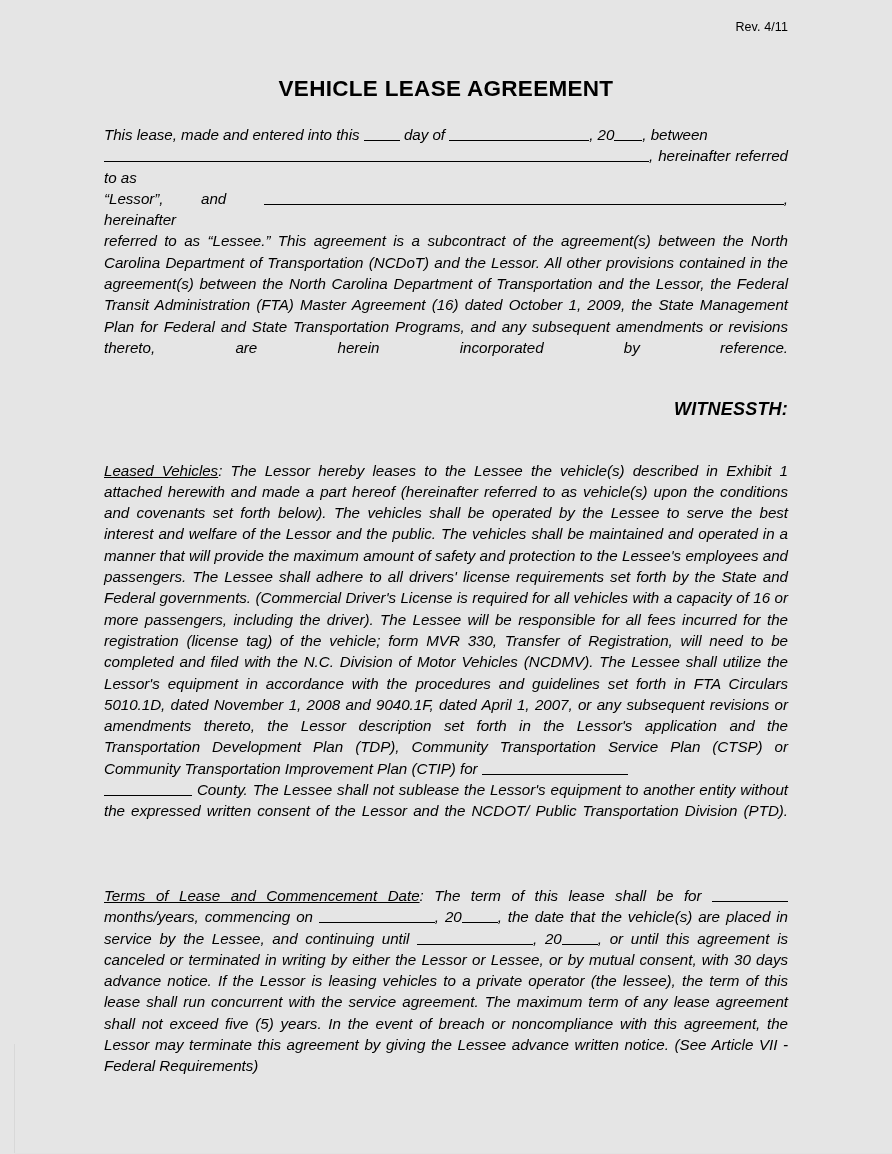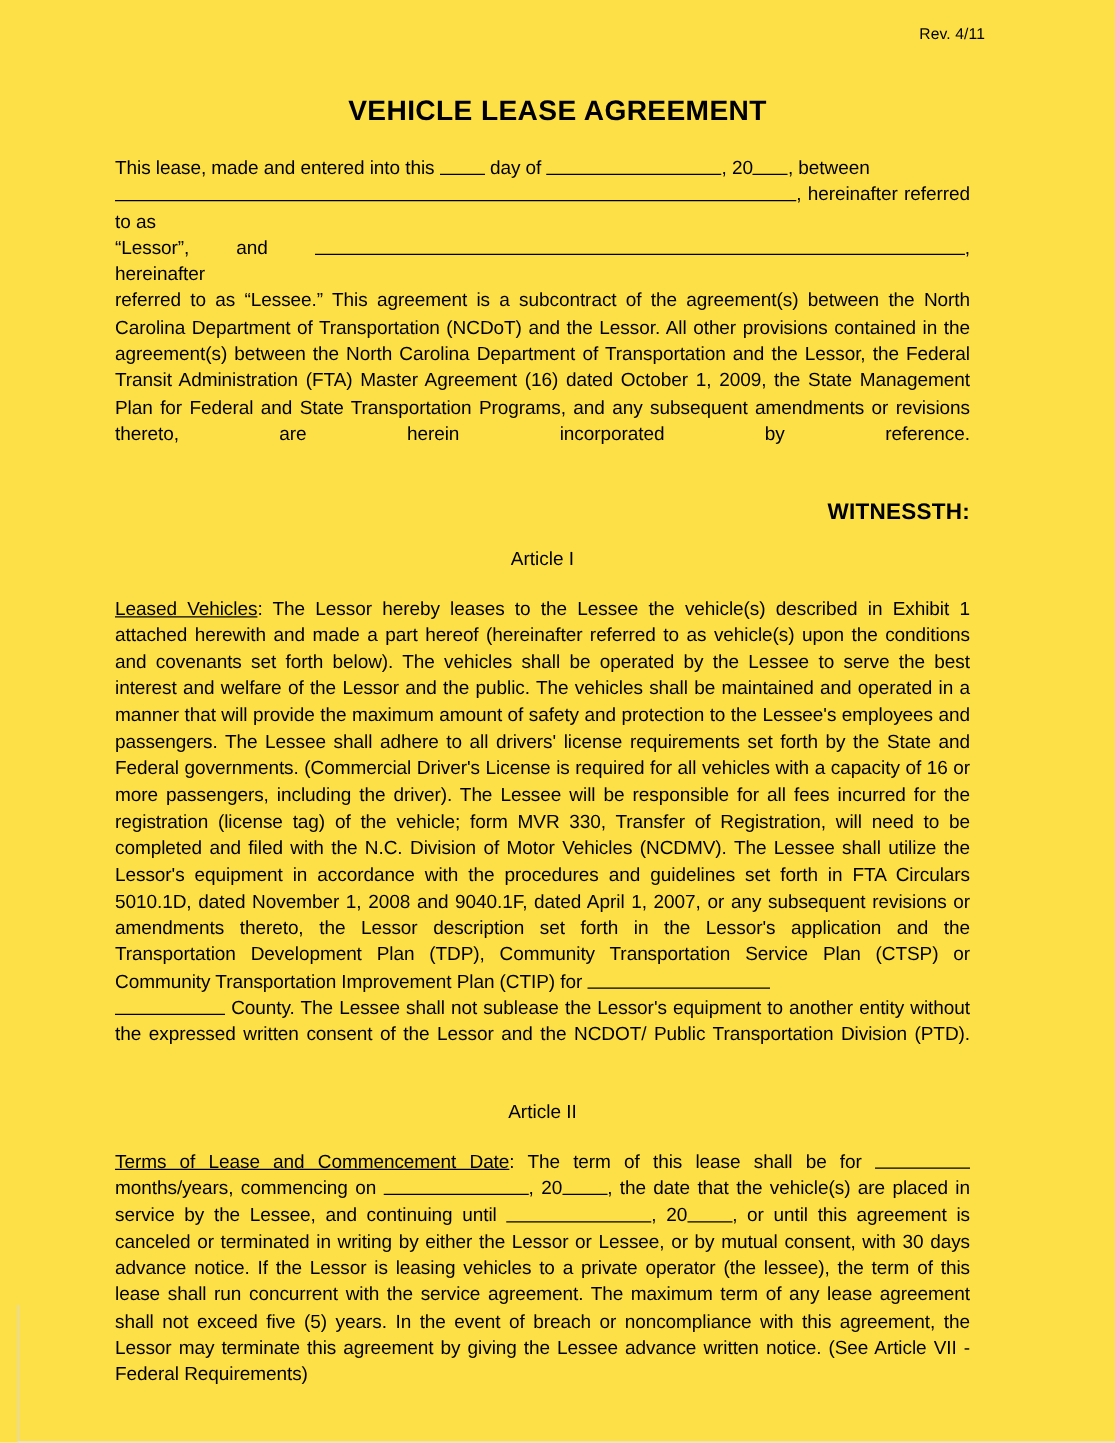--- a/index.html
+++ b/index.html
@@ -12,21 +12,21 @@
     height: 1154px;
     position: relative;
     font-family: "Liberation Sans", sans-serif;
     color: #000000;
     overflow: hidden;
   }
 
   .page {
     position: absolute;
     inset: 0;
-    background: #fde047;
+    background: #e5e5e5;
   }
 
   
   .scan-edge-left {
     position: absolute;
     left: 14px;
     top: 1044px;
     width: 1px;
     height: 110px;
     background: #d8d8d8;
@@ -54,23 +54,24 @@
     left: 0;
     width: 892px;
     text-align: center;
     font-size: 22.5px;
     font-weight: bold;
     letter-spacing: 0.3px;
   }
 
   .body-wrap {
     position: absolute;
-    left: 92px;
+    left: 104px;
     top: 124px;
     width: 684px;
+    font-style: italic;
   }
 
   p.just {
     margin: 0;
     font-size: 15.2px;
     line-height: 21.3px;
     text-align: justify;
     text-justify: inter-word;
     letter-spacing: -0.05px;
   }
@@ -142,29 +143,27 @@
   <div class="body-wrap">
 
     <p class="just"><span>This lease, made and entered into this </span><span class="bl bl-sm"></span><span> day of </span><span class="bl bl-xl"></span><span>,   20</span><span class="bl bl-xs"></span><span>,   between</span><br><span class="bl bl-w1"></span><span>, hereinafter referred to as</span><br><span>“Lessor”, and </span><span class="bl bl-w2"></span><span>,   hereinafter</span><br><span>referred to as “Lessee.”  This agreement is a subcontract of the agreement(s) between the North Carolina Department of Transportation (NCDoT) and the Lessor.  All other provisions contained in the agreement(s) between the North Carolina Department of Transportation and the Lessor, the Federal Transit Administration (FTA) Master Agreement (16) dated October 1, 2009, the State Management Plan for Federal and State Transportation Programs, and any subsequent amendments or revisions thereto, are herein incorporated by reference.</span></p>
 
     <span class="gap-md"></span>
 
     <p class="center-head">WITNESSTH:</p>
 
     <span class="gap-md"></span>
 
-    <p class="center-sub">Article I</p>
 
     <span class="gap-lg"></span>
 
     <p class="just"><span class="u">Leased Vehicles</span><span>:</span><span>  The Lessor hereby leases to the Lessee the vehicle(s) described in Exhibit 1 attached herewith and made a part hereof (hereinafter referred to as vehicle(s) upon the conditions and covenants set forth below).  The vehicles shall be operated by the Lessee to serve the best interest and welfare of the Lessor and the public.  The vehicles shall be maintained and operated in a manner that will provide the maximum amount of safety and protection to the Lessee's employees and passengers.  The Lessee shall adhere to all drivers' license requirements set forth by the State and Federal governments.  (Commercial Driver's License is required for all vehicles with a capacity of 16 or more passengers, including the driver).   The Lessee will be responsible for all fees incurred for the registration (license tag) of the vehicle; form MVR 330, Transfer of Registration, will need to be completed and filed with the N.C. Division of Motor Vehicles (NCDMV).  The Lessee shall utilize the Lessor's equipment in accordance with the procedures and guidelines set forth in FTA Circulars 5010.1D, dated November 1, 2008 and 9040.1F, dated April 1, 2007, or any subsequent revisions or amendments thereto, the Lessor description set forth in the Lessor's application and the Transportation Development Plan (TDP), Community Transportation Service Plan (CTSP) or Community Transportation Improvement Plan (CTIP) for </span><span class="bl bl-w3"></span><br><span class="bl bl-w4"></span><span> County.  The Lessee shall not sublease the Lessor's equipment to another entity without the expressed written consent of the Lessor and the NCDOT/ Public Transportation Division (PTD).</span></p>
 
     <span class="gap-lg"></span>
 
-    <p class="center-sub">Article II</p>
 
     <span class="gap-lg"></span>
 
     <p class="just last"><span class="u">Terms of Lease and Commencement Date</span><span>:</span><span>  The term of this lease shall be for </span><span class="bl bl-md"></span><span> months/years, commencing on </span><span class="bl bl-lg"></span><span>, 20</span><span class="bl bl-sm"></span><span>, the date that the vehicle(s) are placed in service by the Lessee, and continuing until </span><span class="bl bl-lg"></span><span>, 20</span><span class="bl bl-sm"></span><span>, or until this agreement is canceled or terminated in writing by either the Lessor or Lessee, or by mutual consent, with 30 days advance notice.  If the Lessor is leasing vehicles to a private operator (the lessee), the term of this lease shall run concurrent with the service agreement.  The maximum term of any lease agreement shall not exceed five (5) years.  In the event of breach or noncompliance with this agreement, the Lessor may terminate this agreement by giving the Lessee advance written notice.  (See Article VII - Federal Requirements)</span></p>
 
   </div>
 
 
 </div>
 

